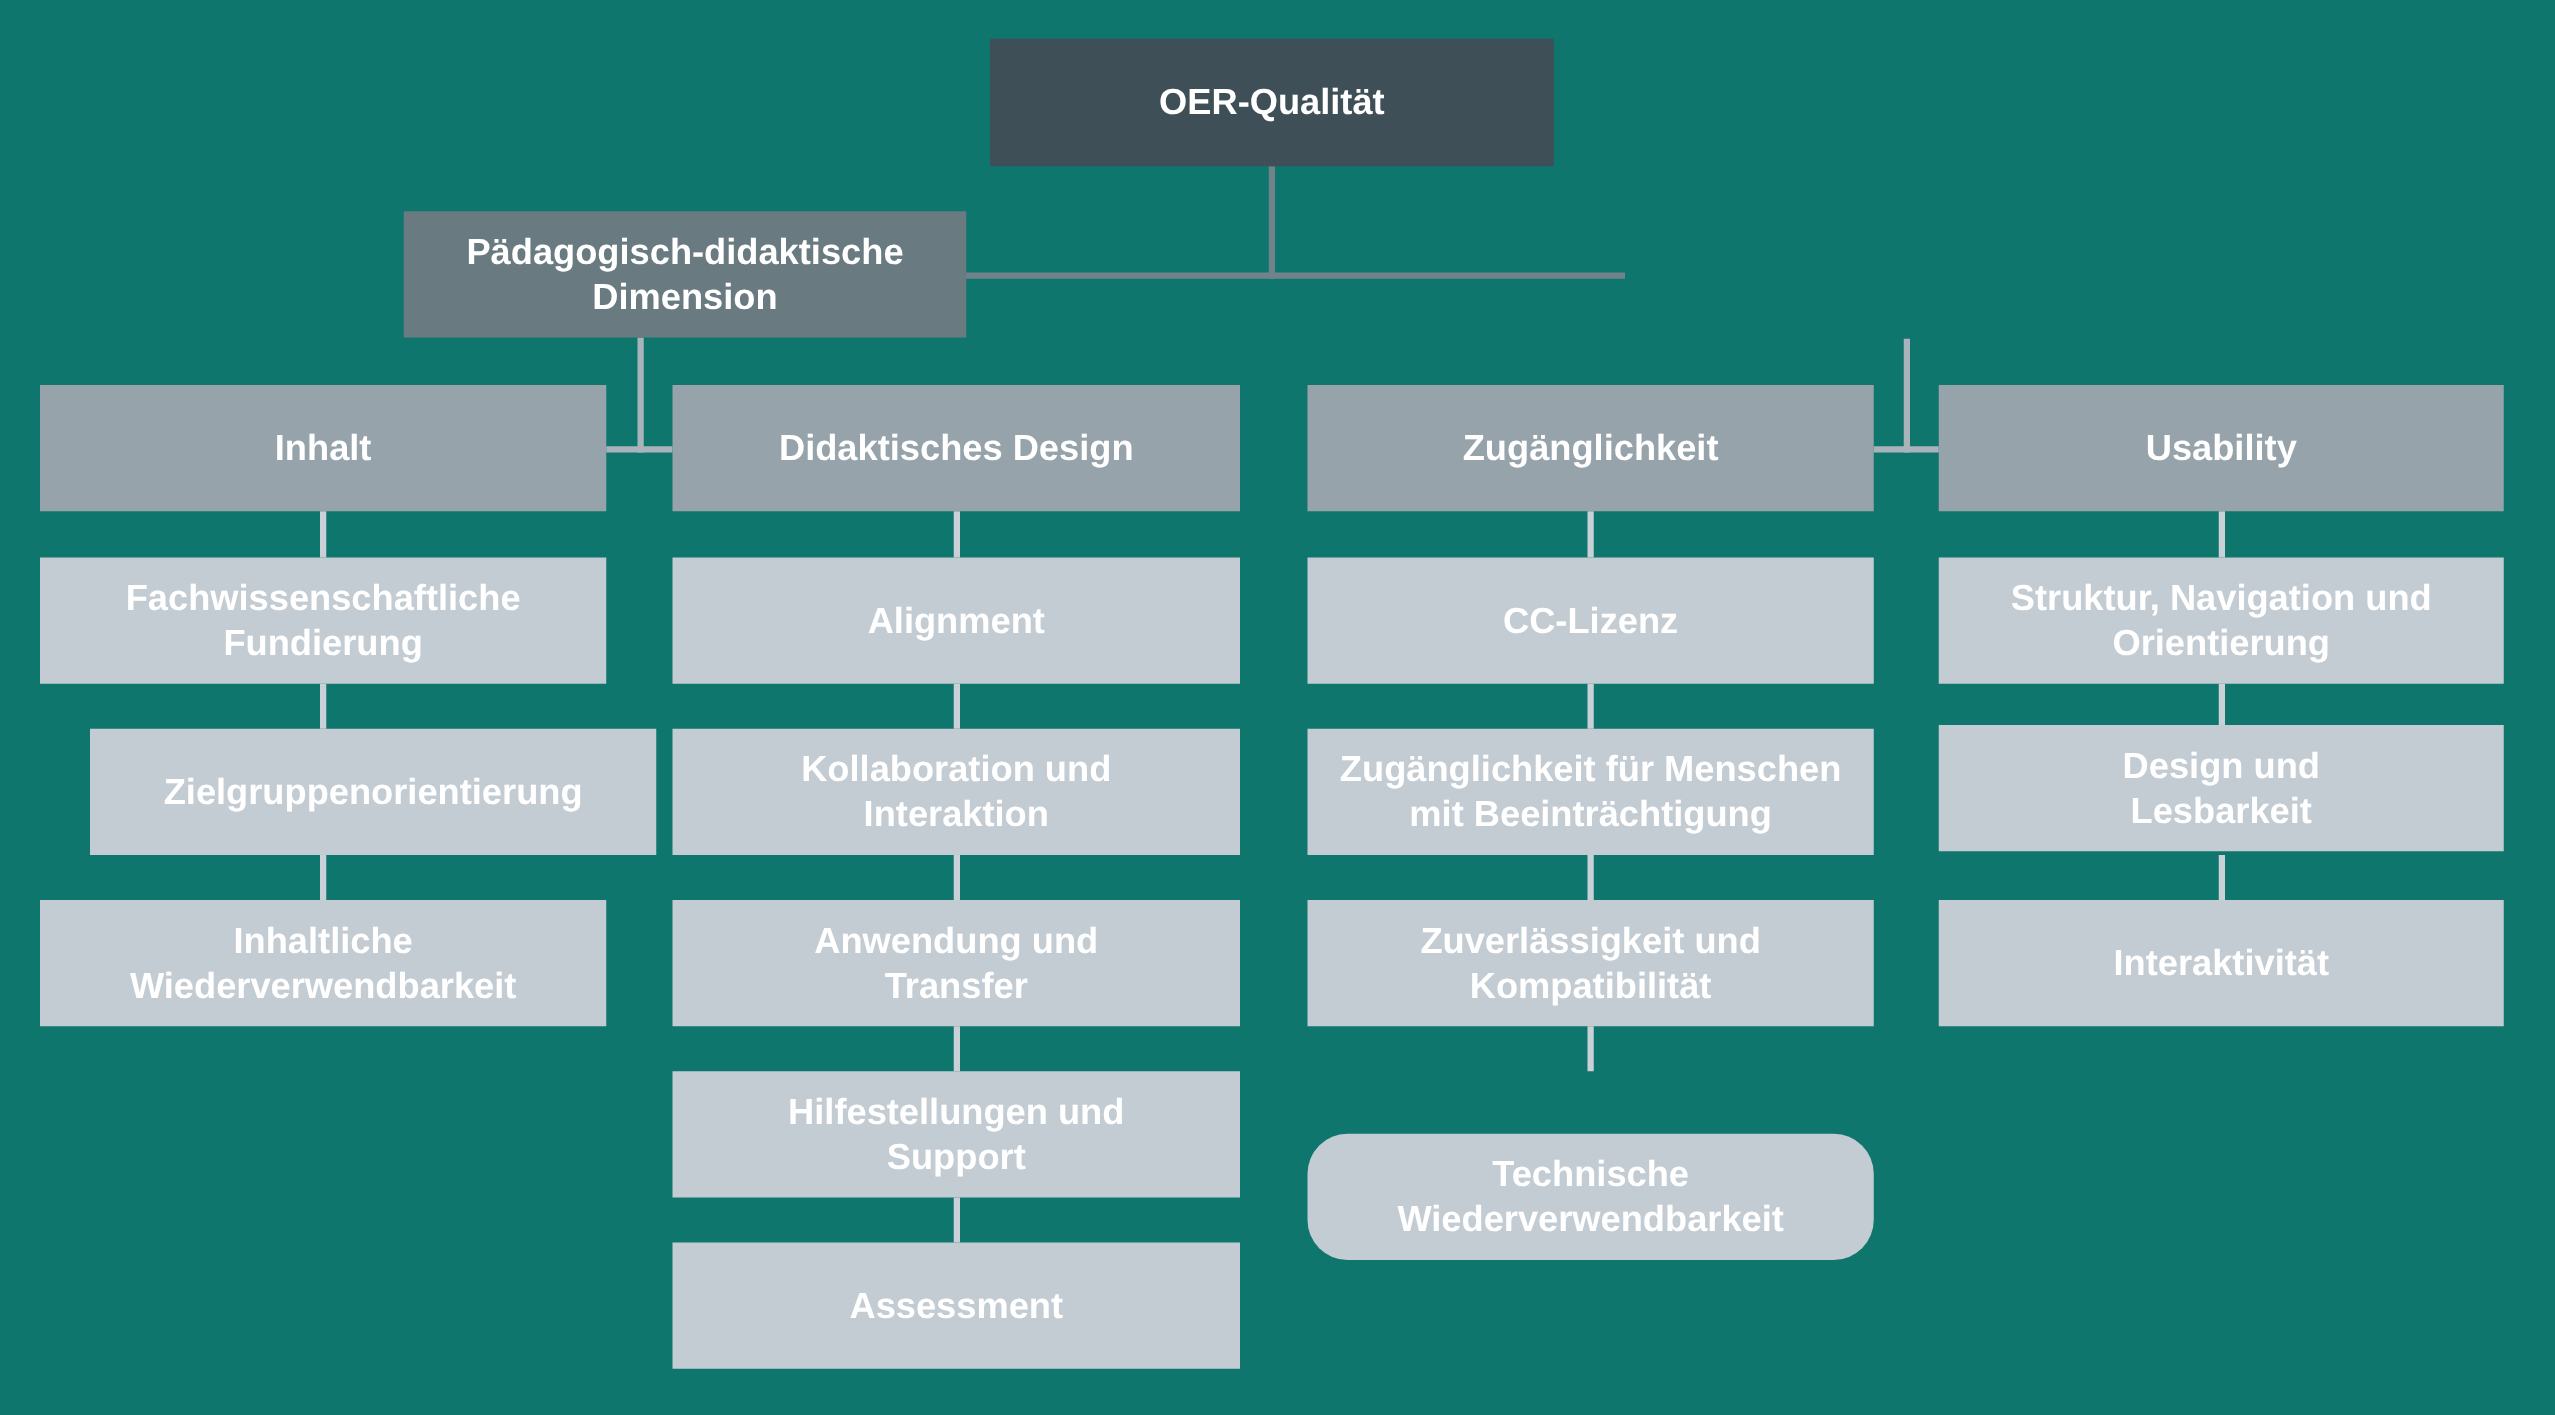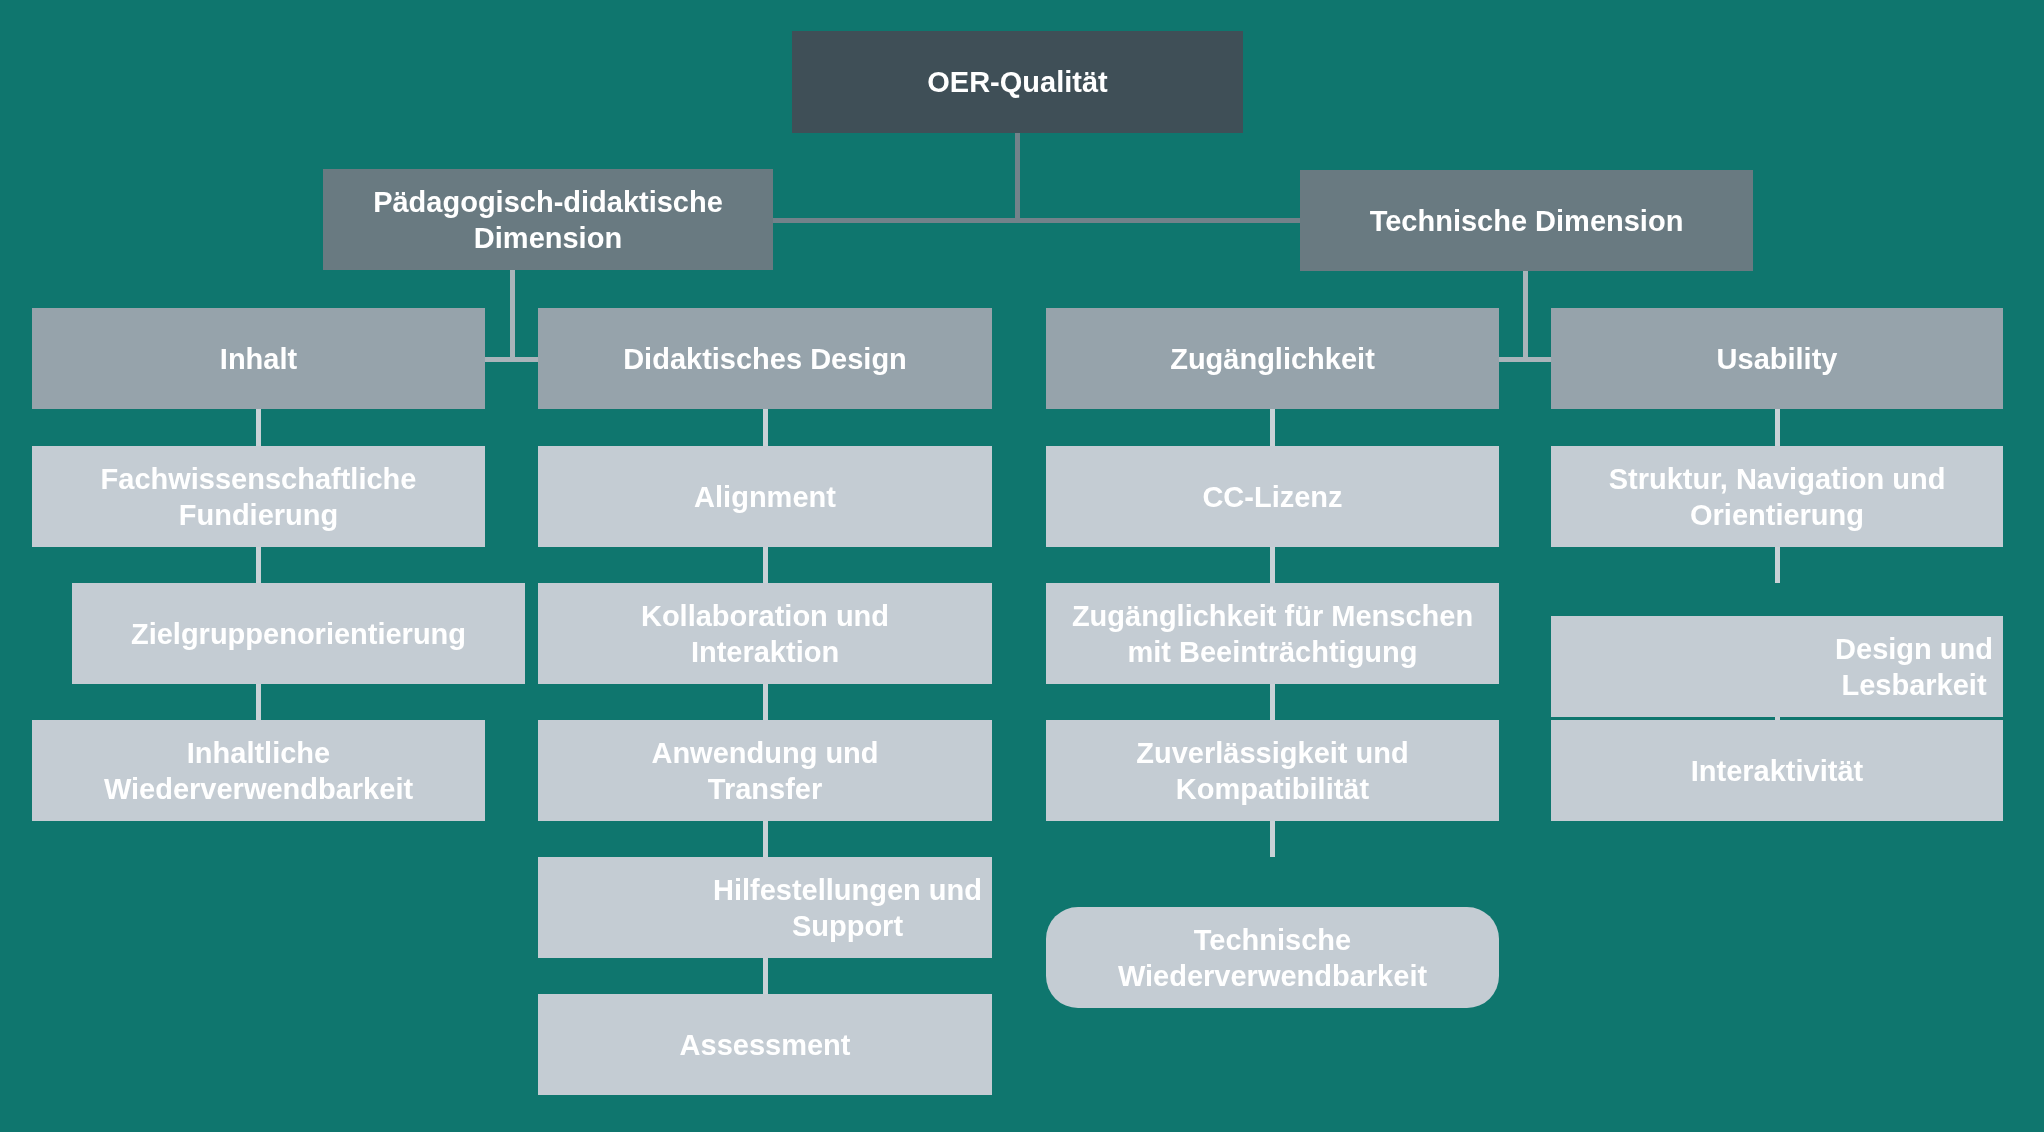--- a/index.html
+++ b/index.html
@@ -64,23 +64,20 @@
   <div class="conn light" style="left:1775px;top:684px;width:5px;height:36px;"></div>
 
   <div class="box root" style="left:792px;top:31px;width:451px;height:102px;">
     <span class="lbl">OER-Qualität</span>
   </div>
 
   <div class="box dim" style="left:287px;top:169px;width:450px;height:101px;margin-left:36px;">
     <span class="lbl">Pädagogisch-didaktische
 Dimension</span>
   </div>
-  <div class="box dim" style="left:1300px;top:170px;width:453px;height:101px;">
-    <span class="lbl">Technische Dimension</span>
-  </div>
 
   <div class="box item" style="left:32px;top:446px;width:453px;height:101px;">
     <span class="lbl">Fachwissenschaftliche
 Fundierung</span>
   </div>
   <div class="box hdr" style="left:32px;top:308px;width:453px;height:101px;">
     <span class="lbl">Inhalt</span>
   </div>
   <div class="box item" style="left:32px;top:583px;width:453px;height:101px;margin-left:40px;">
     <span class="lbl">Zielgruppenorientierung</span>
@@ -97,21 +94,21 @@
     <span class="lbl">Alignment</span>
   </div>
   <div class="box item" style="left:538px;top:583px;width:454px;height:101px;">
     <span class="lbl">Kollaboration und
 Interaktion</span>
   </div>
   <div class="box item" style="left:538px;top:720px;width:454px;height:101px;">
     <span class="lbl">Anwendung und
 Transfer</span>
   </div>
-  <div class="box item" style="left:538px;top:857px;width:454px;height:101px;justify-content:flex-end;">
+  <div class="box item" style="left:538px;top:857px;width:454px;height:101px;">
     <span class="lbl">Hilfestellungen und
 Support</span>
   </div>
   <div class="box item" style="left:538px;top:994px;width:454px;height:101px;">
     <span class="lbl">Assessment</span>
   </div>
 
   <div class="box hdr" style="left:1046px;top:308px;width:453px;height:101px;">
     <span class="lbl">Zugänglichkeit</span>
   </div>
@@ -131,21 +128,21 @@
 Wiederverwendbarkeit</span>
   </div>
 
   <div class="box hdr" style="left:1551px;top:308px;width:452px;height:101px;">
     <span class="lbl">Usability</span>
   </div>
   <div class="box item" style="left:1551px;top:446px;width:452px;height:101px;">
     <span class="lbl">Struktur, Navigation und
 Orientierung</span>
   </div>
-  <div class="box item" style="left:1551px;top:616px;width:452px;height:101px;justify-content:flex-end;">
+  <div class="box item" style="left:1551px;top:580px;width:452px;height:101px;">
     <span class="lbl">Design und
 Lesbarkeit</span>
   </div>
   <div class="box item" style="left:1551px;top:720px;width:452px;height:101px;">
     <span class="lbl">Interaktivität</span>
   </div>
 
 </div>
 
 </body></html>

